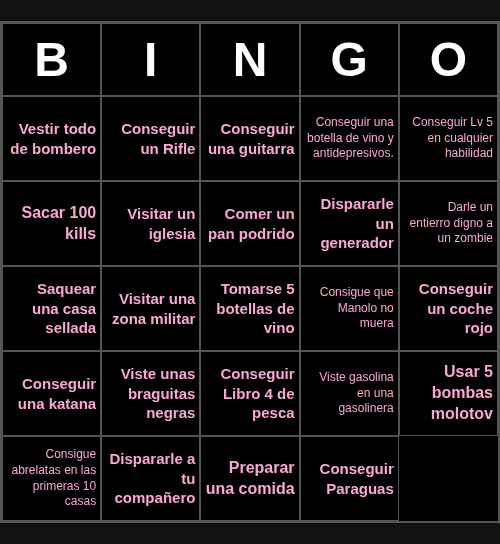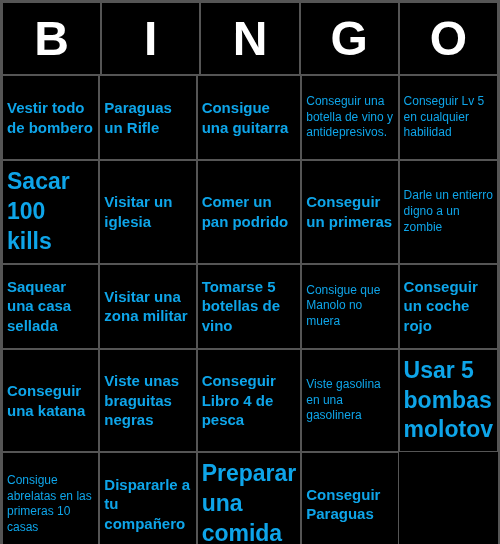--- a/index.html
+++ b/index.html
@@ -28,61 +28,61 @@
       font-weight: bold;
       padding: 8px 0;
       border: 1px solid #555;
     }
     .bingo-grid {
       display: grid;
       grid-template-columns: repeat(5, 1fr);
     }
     .bingo-cell {
       border: 1px solid #555;
-      color: #0ea5e9;
-      text-align: left;
+      color: #f9a8d4;
+      text-align: right;
       padding: 6px 4px;
       font-size: 12px;
       display: flex;
       align-items: center;
       justify-content: center;
       min-height: 85px;
       line-height: 1.3;
       background: #000;
     }
     .bingo-cell.large-text {
-      font-size: 23px;
+      font-size: 16px;
       font-weight: bold;
     }
     .bingo-cell.medium-text {
       font-size: 15px;
       font-weight: bold;
     }
   </style>
 </head>
 <body>
 
 <div class="bingo-card">
   <div class="bingo-header">
   <div class="bingo-letter">B</div>
       <div class="bingo-letter">I</div>
       <div class="bingo-letter">N</div>
       <div class="bingo-letter">G</div>
       <div class="bingo-letter">O</div>
     </div>
   <div class="bingo-grid">
   <div class="bingo-cell medium-text">Vestir todo de bombero</div>
-      <div class="bingo-cell medium-text">Paraguas un Rifle</div>
-      <div class="bingo-cell medium-text">Consigue una guitarra</div>
+      <div class="bingo-cell medium-text">Conseguir un Rifle</div>
+      <div class="bingo-cell medium-text">Conseguir una guitarra</div>
       <div class="bingo-cell">Conseguir una botella de vino y antidepresivos.</div>
       <div class="bingo-cell">Conseguir Lv 5 en cualquier habilidad</div>
       <div class="bingo-cell large-text">Sacar 100 kills</div>
       <div class="bingo-cell medium-text">Visitar un iglesia</div>
       <div class="bingo-cell medium-text">Comer un pan podrido</div>
-      <div class="bingo-cell medium-text">Conseguir un primeras</div>
+      <div class="bingo-cell medium-text">Dispararle un generador</div>
       <div class="bingo-cell">Darle un entierro digno a un zombie</div>
       <div class="bingo-cell medium-text">Saquear una casa sellada</div>
       <div class="bingo-cell medium-text">Visitar una zona militar</div>
       <div class="bingo-cell medium-text">Tomarse 5 botellas de vino</div>
       <div class="bingo-cell">Consigue que Manolo no muera</div>
       <div class="bingo-cell medium-text">Conseguir un coche rojo</div>
       <div class="bingo-cell medium-text">Conseguir una katana</div>
       <div class="bingo-cell medium-text">Viste unas braguitas negras</div>
       <div class="bingo-cell medium-text">Conseguir Libro 4 de pesca</div>
       <div class="bingo-cell">Viste gasolina en una gasolinera</div>

